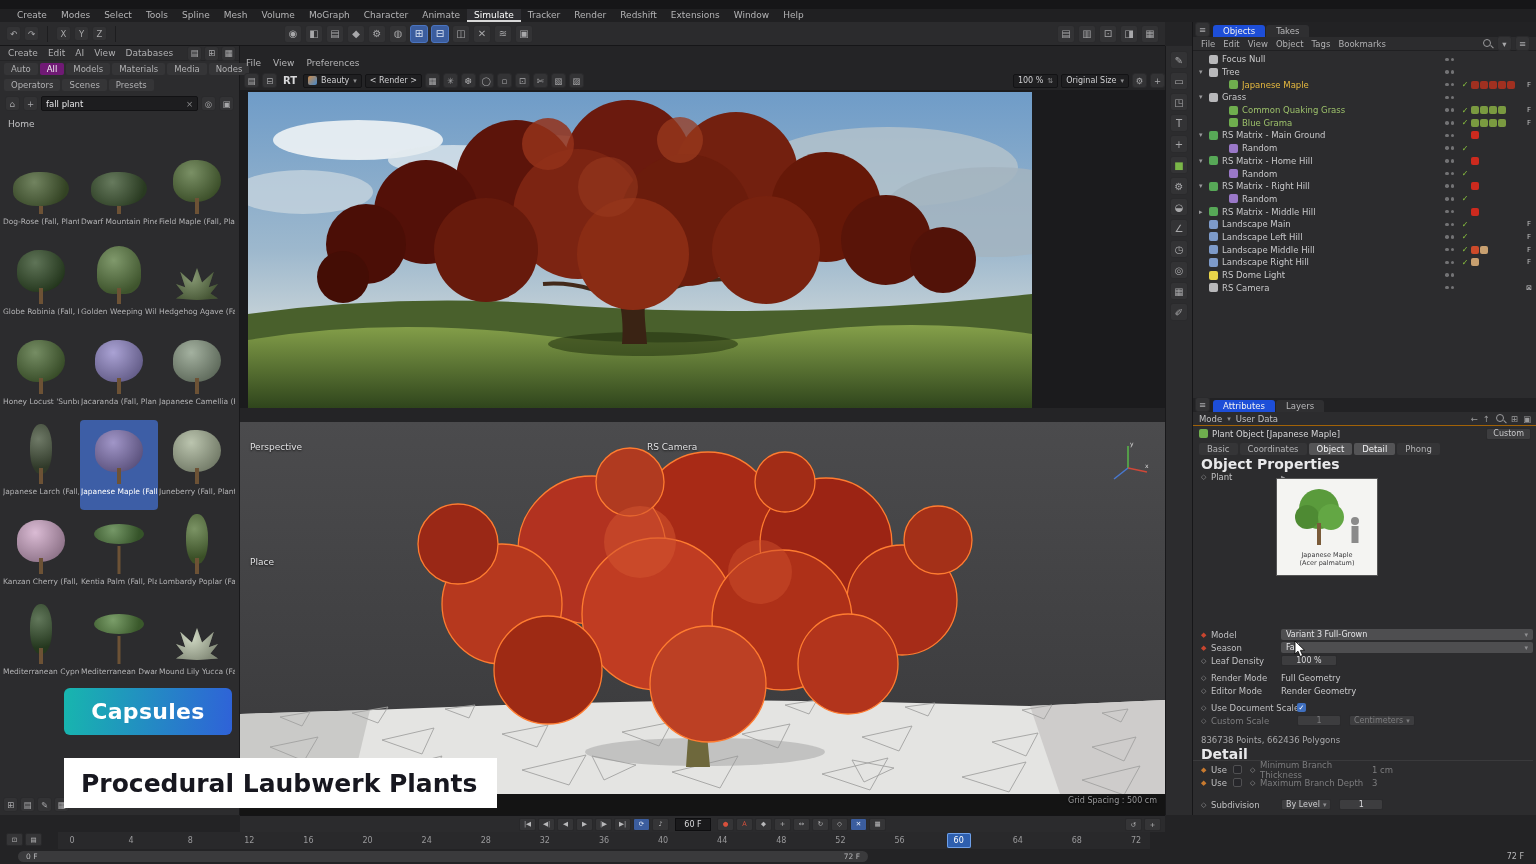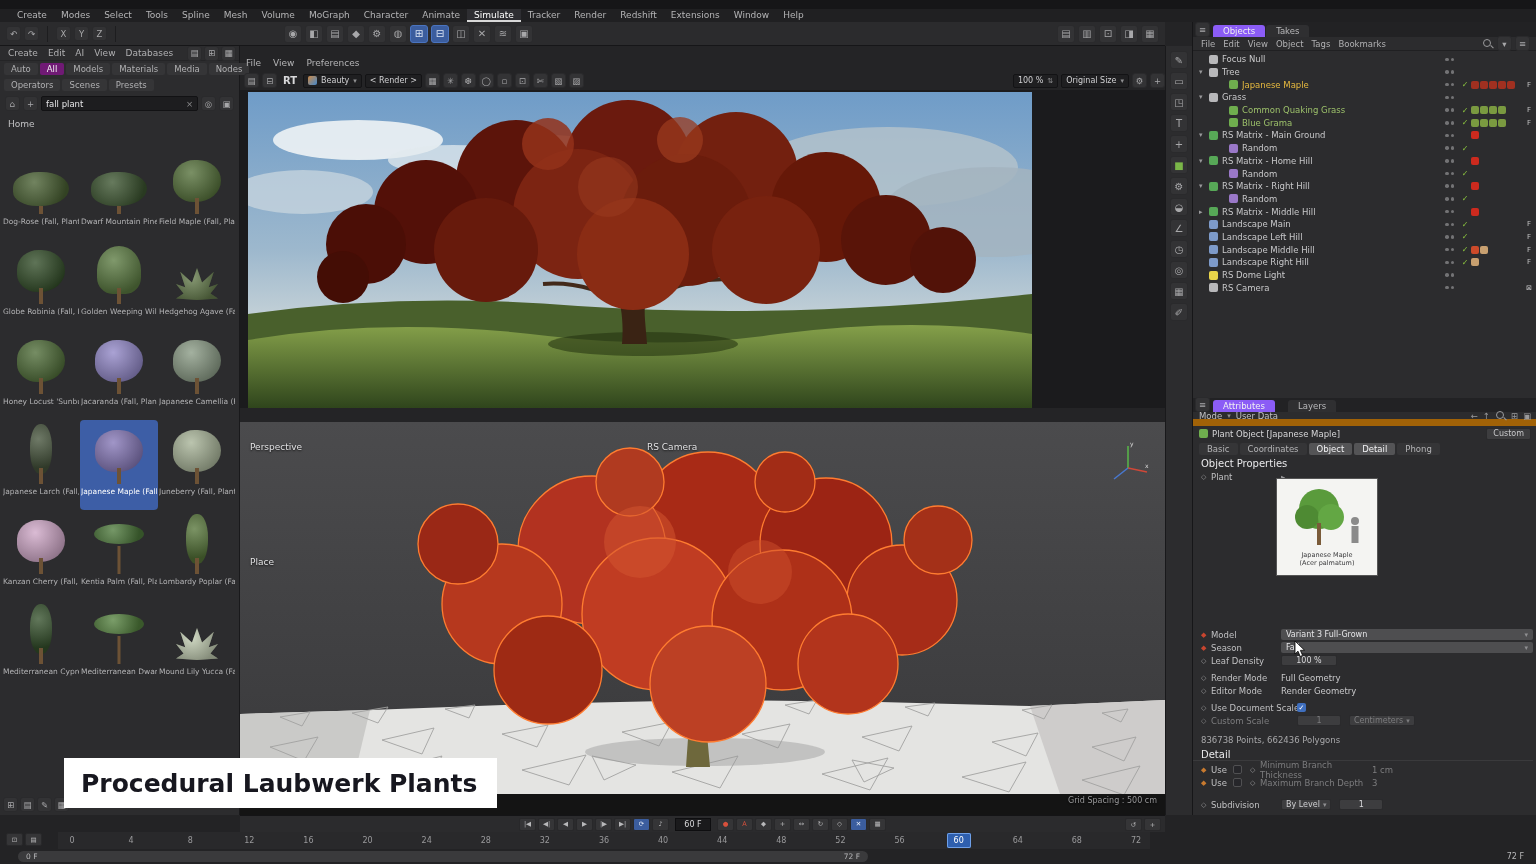--- a/index.html
+++ b/index.html
@@ -81,21 +81,21 @@
 .tick.cur{background:#2e5fae;color:#fff;box-shadow:inset 0 0 0 1px #6fa0e8}
 #tl-range{position:absolute;left:0;top:34px;width:1536px;height:15px}
 #tl-pill{position:absolute;left:18px;top:2px;width:850px;height:11px;background:#3a3a3c;border-radius:6px;display:flex;align-items:center;justify-content:space-between;padding:0 8px;font-size:7.5px;color:#b8b8ba}
 #tl-end{position:absolute;right:12px;top:3px;font-size:8px;color:#b8b8ba}
 
 #righttools{left:1165px;top:46px;width:27px;height:769px;background:#2c2c2e;border-left:1px solid #19191b;display:flex;flex-direction:column;align-items:center;gap:3px;padding-top:5px}
 
 #rightpanel{left:1192px;top:22px;width:344px;height:793px;background:#2c2c2e;border-left:1px solid #161618}
 #obj-tabs{height:15px;display:flex;align-items:flex-end;gap:1px;padding:1px 2px 0;background:#222224}
 .otab{padding:1px 10px;font-size:8.5px;background:#2f2f31;color:#b8b8ba;border-radius:3px 3px 0 0}
-.otab.active{background:#8b5cf6;color:#f0f0f2}
+.otab.active{background:#1d4ed8;color:#f0f0f2}
 #obj-menu{height:14px;display:flex;gap:1px;align-items:center;padding:0 4px;border-bottom:1px solid #202022}
 #obj-menu .mi{padding:0 4px;font-size:8.5px;color:#b0b0b2}
 #obj-menu .right{margin-left:auto;display:flex;gap:4px;align-items:center;padding-right:2px}
 #obj-tree{position:absolute;left:0;top:31px;width:344px}
 .orow{display:flex;align-items:center;height:12.7px;padding-left:6px;font-size:8.5px}
 .orow.d1{padding-left:26px}
 .orow .exp{width:10px;font-size:7px;color:#9a9a9c;flex:none}
 .oico{width:9px;height:9px;border-radius:2px;margin-right:4px;flex:none;background:#888}
 .olbl{color:#c8c8ca;white-space:nowrap;overflow:hidden}
 .orow.grn .olbl{color:#9cc06a}
@@ -104,29 +104,29 @@
 .dots i{width:3.5px;height:3.5px;border-radius:50%;background:#737375}
 .chk{width:12px;text-align:center;font-size:8px;color:#8cc63f;visibility:hidden;flex:none}
 .chk::after{content:"✓"}
 .chk.on{visibility:visible}
 .chips{display:flex;gap:1px;width:50px;flex:none}
 .chips i{width:8px;height:8px;border-radius:2px;display:inline-block}
 .otag{width:16px;font-size:7px;color:#c0c0c2;text-align:center;flex:none}
 
 #attrs{position:absolute;left:0;top:376px;width:344px}
 #attr-tabs{height:14px;display:flex;align-items:flex-end;gap:1px;padding:0 2px;background:#222224}
-#attr-mode{height:14px;display:flex;align-items:center;gap:5px;padding:0 6px;border-bottom:7px solid #a16207;font-size:8.5px;color:#c0c0c2}
+#attr-mode{height:14px;display:flex;align-items:center;gap:5px;padding:0 6px;border-bottom:1px solid #a16207;font-size:8.5px;color:#c0c0c2}
 #attr-mode .right{margin-left:auto;display:flex;gap:5px;align-items:center;color:#9a9a9c}
 #attr-title{height:15px;display:flex;align-items:center;gap:4px;padding:0 6px;font-size:8.5px;color:#d6d6d8}
 #attr-title .pico{width:9px;height:9px;border-radius:2px;background:#6fae4e;flex:none}
 #attr-title .custom{margin-left:auto;height:12px;background:#3d3d3f;border:1px solid #2a2a2c;border-radius:2px;padding:0 6px;font-size:8px;display:flex;align-items:center;color:#c8c8ca}
 #attr-sections{display:flex;gap:2px;padding:2px 6px}
 .sbtn{padding:1px 8px;font-size:8.5px;background:#353537;color:#b4b4b6;border-radius:2px}
 .sbtn.active{background:#545456;color:#f2f2f4}
-.sechdr{height:13px;display:flex;align-items:center;padding-left:8px;font-weight:normal;font-size:10px;color:#e8e8ea}
+.sechdr{height:13px;display:flex;align-items:center;padding-left:8px;font-weight:bold;font-size:14px;color:#e8e8ea}
 .sechdr.line{border-bottom:1px solid #3a3a3c;margin-right:4px}
 .arow{display:flex;align-items:center;height:13px;padding-left:8px;font-size:8.5px;color:#c0c0c2}
 .dia{width:10px;color:#8a8a8c;font-size:7px;flex:none}
 .dia.red{color:#c8452f}
 .dia.org{color:#c87a2f}
 .albl2{width:70px;flex:none;white-space:nowrap}
 .albl2.w{width:86px}
 .valbar{flex:1;height:11px;background:#4e4e50;border-radius:2px;margin-right:4px;display:flex;align-items:center;justify-content:space-between;padding:0 5px;font-size:8px;color:#e6e6e8}
 .valfld{width:56px;height:11px;background:#3d3d3f;border:1px solid #2a2a2c;border-radius:2px;display:flex;align-items:center;justify-content:center;font-size:8px;color:#d8d8da;flex:none}
 .valtxt{font-size:8.5px;color:#c8c8ca}
@@ -401,20 +401,21 @@
       </div>
     <div id="ap-footer">
 
     <span class="ico sm">⊞</span>
         <span class="ico sm">▤</span>
         <span class="ico sm">✎</span>
         <span class="ico sm">▦</span>
       </div>
   </div>
 
+  <div class="abs" id="capsules">Capsules</div>
   <div class="abs" id="bigtitle">Procedural Laubwerk Plants</div>
 
   <div class="abs" id="rv-menu">
 
   <span class="mi">File</span>
       <span class="mi">View</span>
       <span class="mi">Preferences</span>
     </div>
   <div class="abs" id="rv-toolbar">
     <span class="flex" style="gap:3px">
@@ -945,21 +946,21 @@
             
             
           </span>
           <span class="otag">⊠</span>
         </div>
       </div>
 
     <div id="attrs">
       <div id="attr-tabs">
         <span class="ico sm" style="margin-right:2px">≡</span>
-        <span class="flex" style="gap:13px;align-items:flex-end">
+        <span class="flex" style="gap:1px;align-items:flex-end">
 
         <span class="otab active">Attributes</span>
             <span class="otab">Layers</span>
           </span>
       </div>
       <div id="attr-mode">
         <span>Mode</span>
         <span class="car">▾</span>
         <span>User Data</span>
         <span class="right">

